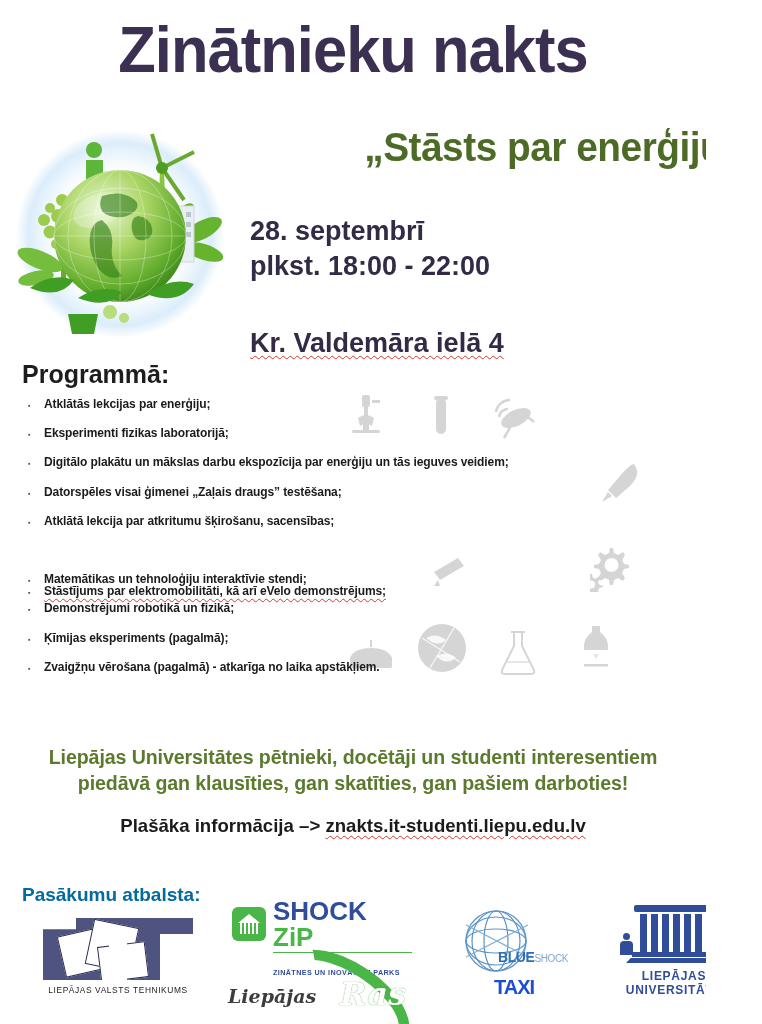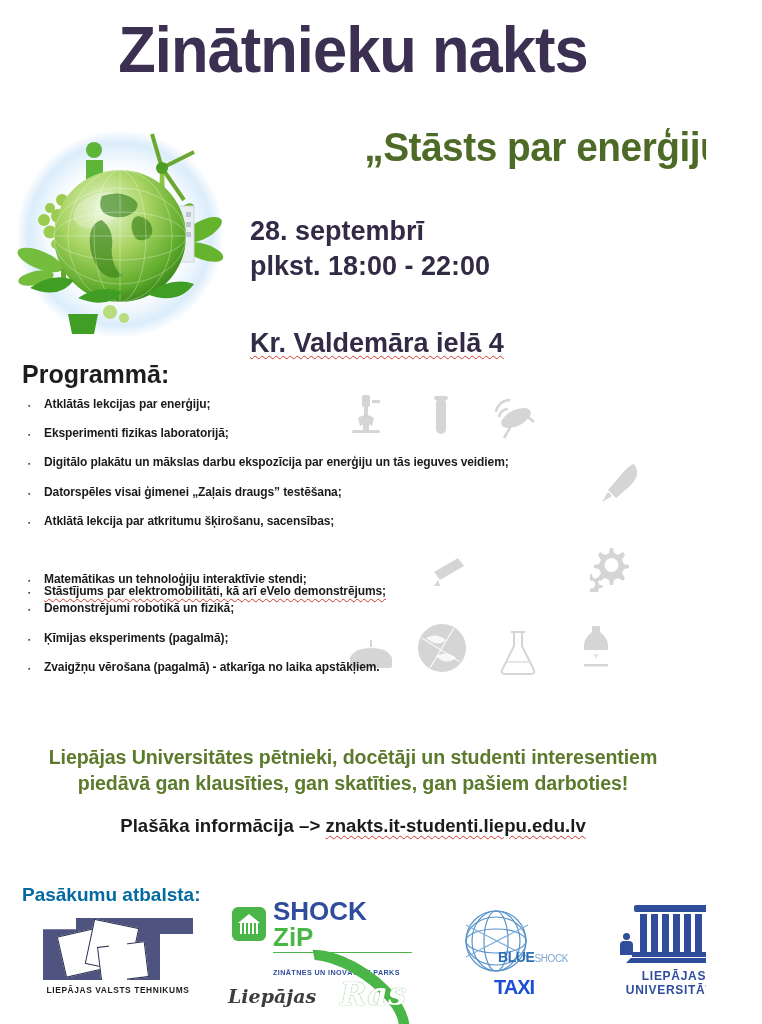--- a/index.html
+++ b/index.html
@@ -161,21 +161,21 @@
     background: #ffffff;
     border: 1.5px solid #2b2f4f;
   }
   .lvt-p1 { left: 18px; top: 14px; width: 36px; height: 40px; transform: rotate(-13deg); }
   .lvt-p2 { left: 46px; top: 5px; width: 44px; height: 44px; transform: rotate(12deg); }
   .lvt-p3 { left: 56px; top: 26px; width: 46px; height: 34px; transform: rotate(-7deg); }
   .lvt-caption {
     margin-top: 5px;
     text-align: center;
     font-size: 8.4px;
-    font-weight: bold;
+    font-weight: normal;
     letter-spacing: 0.6px;
     color: #1b1b1b;
   }
 
   
   #logo-zip { left: 232px; top: 898px; width: 180px; }
   .zip-row { display: flex; align-items: center; gap: 7px; }
   .zip-badge {
     width: 34px; height: 34px;
     border-radius: 6px;

